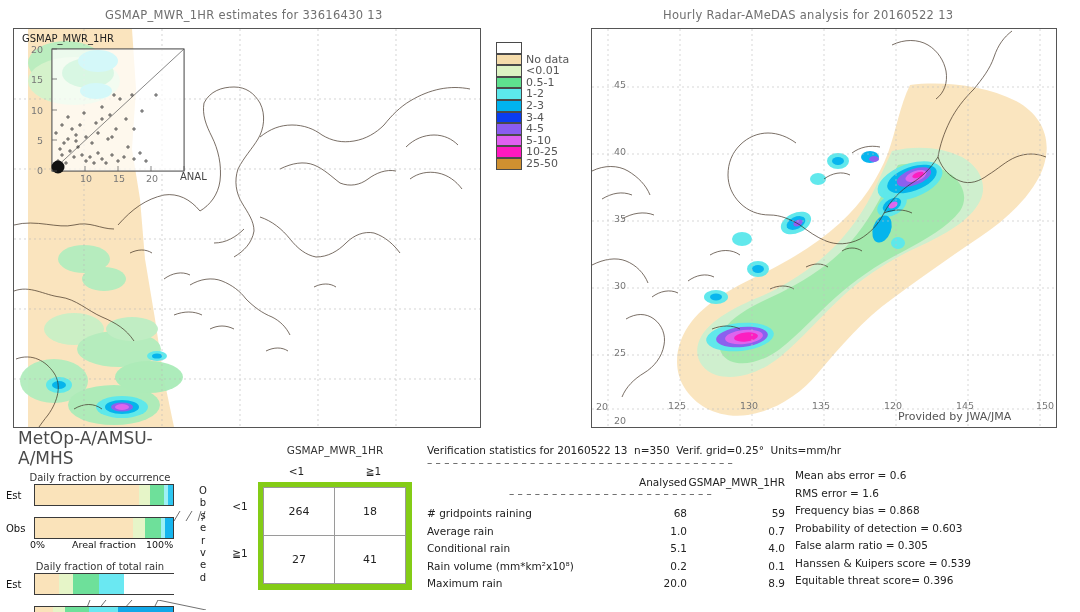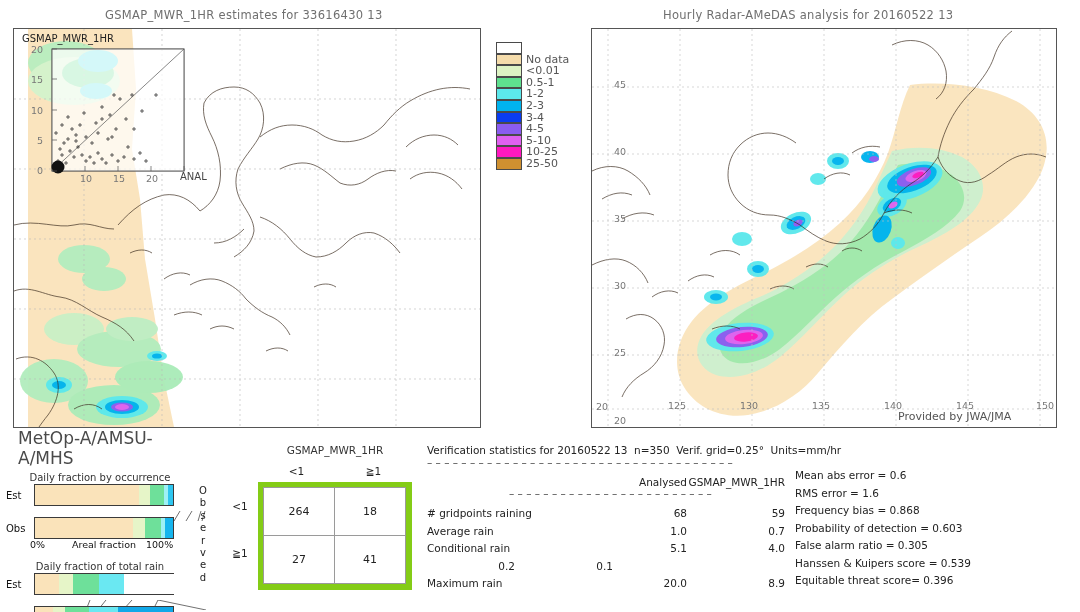--- a/index.html
+++ b/index.html
@@ -420,21 +420,21 @@
   <div class="axlab" style="left:22px;top:117px;">40</div>
   <div class="axlab" style="left:22px;top:184px;">35</div>
   <div class="axlab" style="left:22px;top:251px;">30</div>
   <div class="axlab" style="left:22px;top:318px;">25</div>
   <div class="axlab" style="left:4px;top:372px;">20</div>
   <div class="axlab" style="left:22px;top:386px;">20</div>
 
   <div class="axlab" style="left:76px;top:371px;">125</div>
   <div class="axlab" style="left:148px;top:371px;">130</div>
   <div class="axlab" style="left:220px;top:371px;">135</div>
-  <div class="axlab" style="left:292px;top:371px;">140</div>
+  <div class="axlab" style="left:292px;top:371px;">120</div>
   <div class="axlab" style="left:364px;top:371px;">145</div>
   <div class="axlab" style="left:444px;top:371px;">150</div>
 
   <div class="provided" style="left:306px;top:381px;">Provided by JWA/JMA</div>
 </div>
 
 <div id="fracpanel">
   <div class="fp-head">MetOp-A/AMSU-A/MHS</div>
 
   <div class="fp-sub">Daily fraction by occurrence</div>
@@ -563,20 +563,21 @@
     <div class="a">Average rain</div>
     <div class="b">1.0</div>
     <div class="c">0.7</div>
   </div>
   <div class="st-row">
     <div class="a">Conditional rain</div>
     <div class="b">5.1</div>
     <div class="c">4.0</div>
   </div>
   <div class="st-row">
+    <div class="a">Rain volume (mm*km²x10⁸)</div>
     <div class="b">0.2</div>
     <div class="c">0.1</div>
   </div>
   <div class="st-row">
     <div class="a">Maximum rain</div>
     <div class="b">20.0</div>
     <div class="c">8.9</div>
   </div>
 </div>
 

